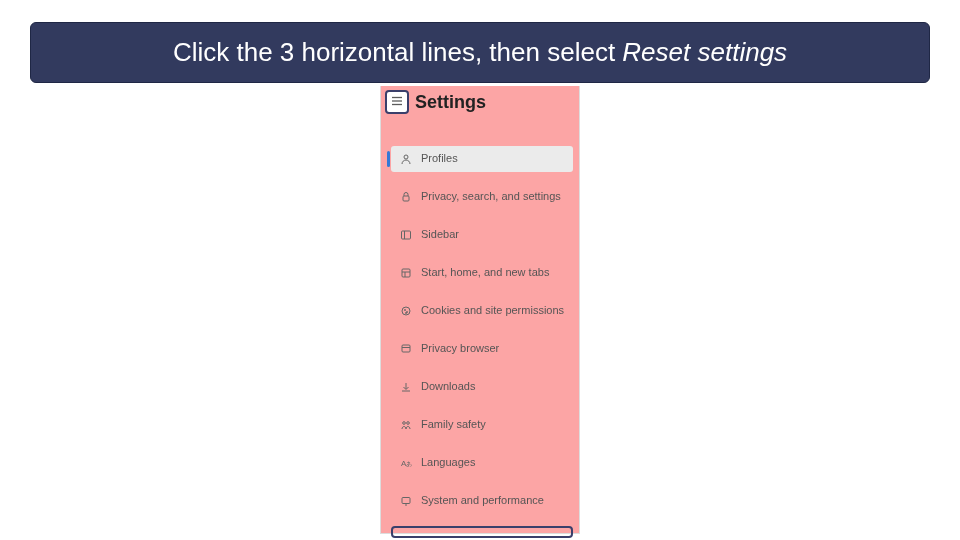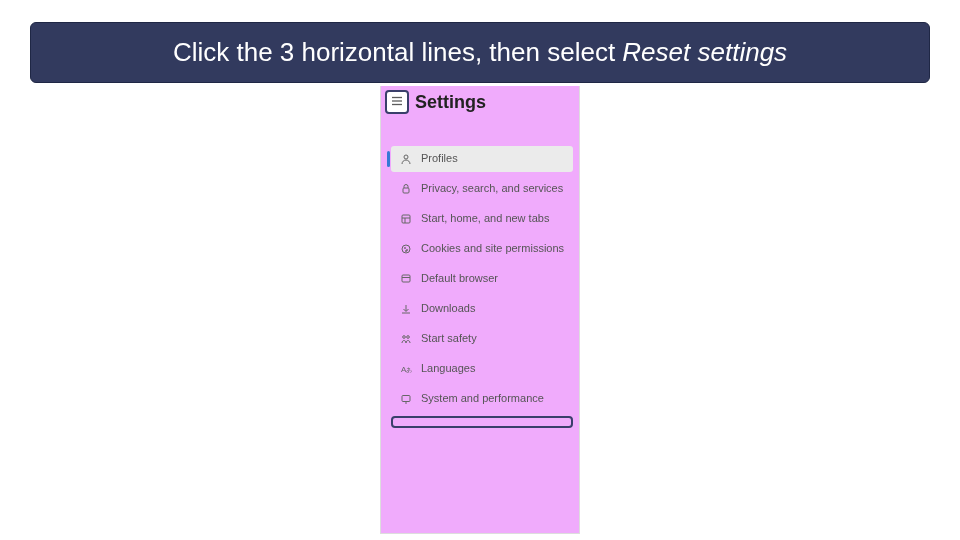--- a/index.html
+++ b/index.html
@@ -26,21 +26,21 @@
     }
     .instruction-banner em {
       font-style: italic;
     }
     .settings-panel {
       position: absolute;
       top: 86px;
       left: 380px;
       width: 200px;
       height: 448px;
-      background: #f0abfc;
+      background: #fca5a5;
       border: 1px solid #ddd;
       border-top: none;
     }
     .settings-header {
       display: flex;
       align-items: center;
       gap: 6px;
       padding: 4px 4px 10px 4px;
     }
     .hamburger-btn {
@@ -65,21 +65,21 @@
     }
     .menu-item {
       display: flex;
       align-items: flex-start;
       gap: 8px;
       padding: 4px 6px;
       border-radius: 3px;
       font-size: 11px;
       color: #555;
       line-height: 1.25;
-      margin-bottom: 4px;
+      margin-bottom: 12px;
       cursor: pointer;
       border: 2px solid transparent;
       position: relative;
     }
     .menu-item.active {
       background: #ebebeb;
     }
     .menu-item.active::before {
       content: "";
       position: absolute;
@@ -141,21 +141,30 @@
         </span>
       <span class="menu-label">Profiles</span>
     </div>
     <div class="menu-item">
       <span class="menu-icon">
           <svg width="12" height="12" viewBox="0 0 12 12" fill="none" stroke="currentColor" stroke-width="1">
             <rect x="3" y="5" width="6" height="5" rx="1"></rect>
             <path d="M4 5V3.5a2 2 0 0 1 4 0V5"></path>
           </svg>
         </span>
-      <span class="menu-label">Privacy, search, and services</span>
+      <span class="menu-label">Privacy, search, and settings</span>
+    </div>
+    <div class="menu-item">
+      <span class="menu-icon">
+          <svg width="12" height="12" viewBox="0 0 12 12" fill="none" stroke="currentColor" stroke-width="1">
+            <rect x="1.5" y="2" width="9" height="8" rx="1"></rect>
+            <line x1="4.5" y1="2" x2="4.5" y2="10"></line>
+          </svg>
+        </span>
+      <span class="menu-label">Sidebar</span>
     </div>
     <div class="menu-item">
       <span class="menu-icon">
           <svg width="12" height="12" viewBox="0 0 12 12" fill="none" stroke="currentColor" stroke-width="1">
             <rect x="2" y="2" width="8" height="8" rx="1"></rect>
             <line x1="2" y1="5" x2="10" y2="5"></line>
             <line x1="5" y1="5" x2="5" y2="10"></line>
           </svg>
         </span>
       <span class="menu-label">Start, home, and new tabs</span>
@@ -171,39 +180,39 @@
         </span>
       <span class="menu-label">Cookies and site permissions</span>
     </div>
     <div class="menu-item">
       <span class="menu-icon">
           <svg width="12" height="12" viewBox="0 0 12 12" fill="none" stroke="currentColor" stroke-width="1">
             <rect x="2" y="2" width="8" height="7" rx="1"></rect>
             <line x1="2" y1="4.5" x2="10" y2="4.5"></line>
           </svg>
         </span>
-      <span class="menu-label">Default browser</span>
+      <span class="menu-label">Privacy browser</span>
     </div>
     <div class="menu-item">
       <span class="menu-icon">
           <svg width="12" height="12" viewBox="0 0 12 12" fill="none" stroke="currentColor" stroke-width="1">
             <path d="M6 2v6M3.5 6L6 8.5 8.5 6M2 10h8"></path>
           </svg>
         </span>
       <span class="menu-label">Downloads</span>
     </div>
     <div class="menu-item">
       <span class="menu-icon">
           <svg width="12" height="12" viewBox="0 0 12 12" fill="none" stroke="currentColor" stroke-width="1">
             <circle cx="4" cy="4" r="1.3"></circle>
             <circle cx="8" cy="4" r="1.3"></circle>
             <path d="M2 10c0-1.5 1-2.5 2-2.5s2 1 2 2.5M6 10c0-1.5 1-2.5 2-2.5s2 1 2 2.5"></path>
           </svg>
         </span>
-      <span class="menu-label">Start safety</span>
+      <span class="menu-label">Family safety</span>
     </div>
     <div class="menu-item">
       <span class="menu-icon">
           <svg width="12" height="12" viewBox="0 0 12 12" fill="none" stroke="currentColor" stroke-width="1">
             <text x="1" y="9" font-size="8" fill="currentColor" stroke="none">A</text>
             <text x="6" y="9" font-size="6" fill="currentColor" stroke="none">あ</text>
           </svg>
         </span>
       <span class="menu-label">Languages</span>
     </div>

